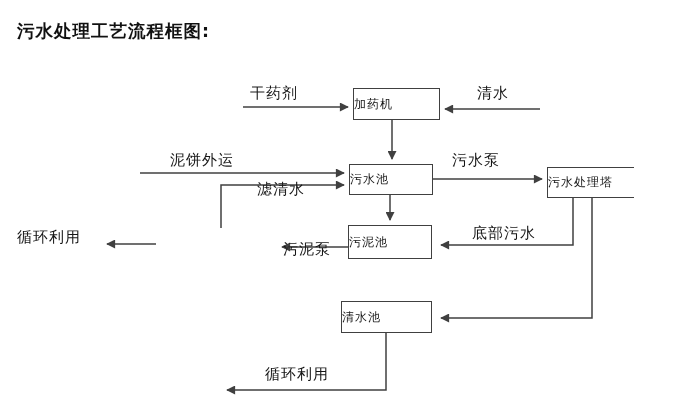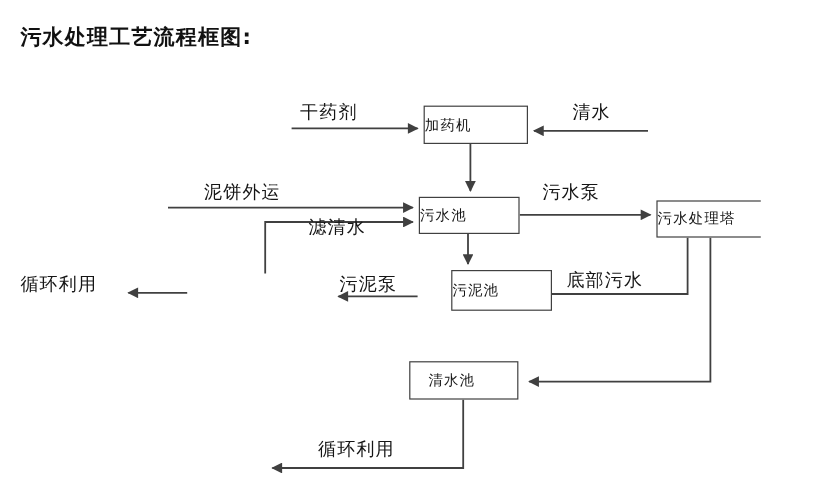--- a/index.html
+++ b/index.html
@@ -53,31 +53,31 @@
     color: #151515;
     white-space: nowrap;
     letter-spacing: 1px;
     background: transparent;
     z-index: 3;
   }
   
   .n-dosing   { left: 353px; top:  88px; width:  87px; height: 32px; }
   .n-sewage   { left: 349px; top: 164px; width:  84px; height: 31px; }
   .n-tower    { left: 547px; top: 167px; width: 133px; height: 31px; }
-  .n-sludge   { left: 348px; top: 225px; width:  84px; height: 34px; margin-left: 28px; }
+  .n-sludge   { left: 348px; top: 225px; width:  84px; height: 34px; }
   .n-belt     { left: 156px; top: 228px; width: 119px; height: 32px; }
-  .n-clean    { left: 341px; top: 301px; width:  91px; height: 32px; padding-left: 15px; }
+  .n-clean    { left: 341px; top: 301px; width:  91px; height: 32px; }
   
   .l-dry      { left: 250px; top:  84px; }
   .l-cw       { left: 477px; top:  84px; }
   .l-sand     { left: 170px; top: 151px; }
   .l-filt     { left: 257px; top: 180px; }
   .l-spump    { left: 452px; top: 151px; }
   .l-bottom   { left: 472px; top: 224px; }
-  .l-slpump   { left: 283px; top: 228px; }
+  .l-slpump   { left: 283px; top: 240px; }
   .l-mud      { left:  17px; top: 228px; }
   .l-recycle  { left: 265px; top: 365px; }
 </style>
 </head>
 <body>
 
 <div class="canvas">
 
   <h1 class="diagram-title">污水处理工艺流程框图:</h1>
 

